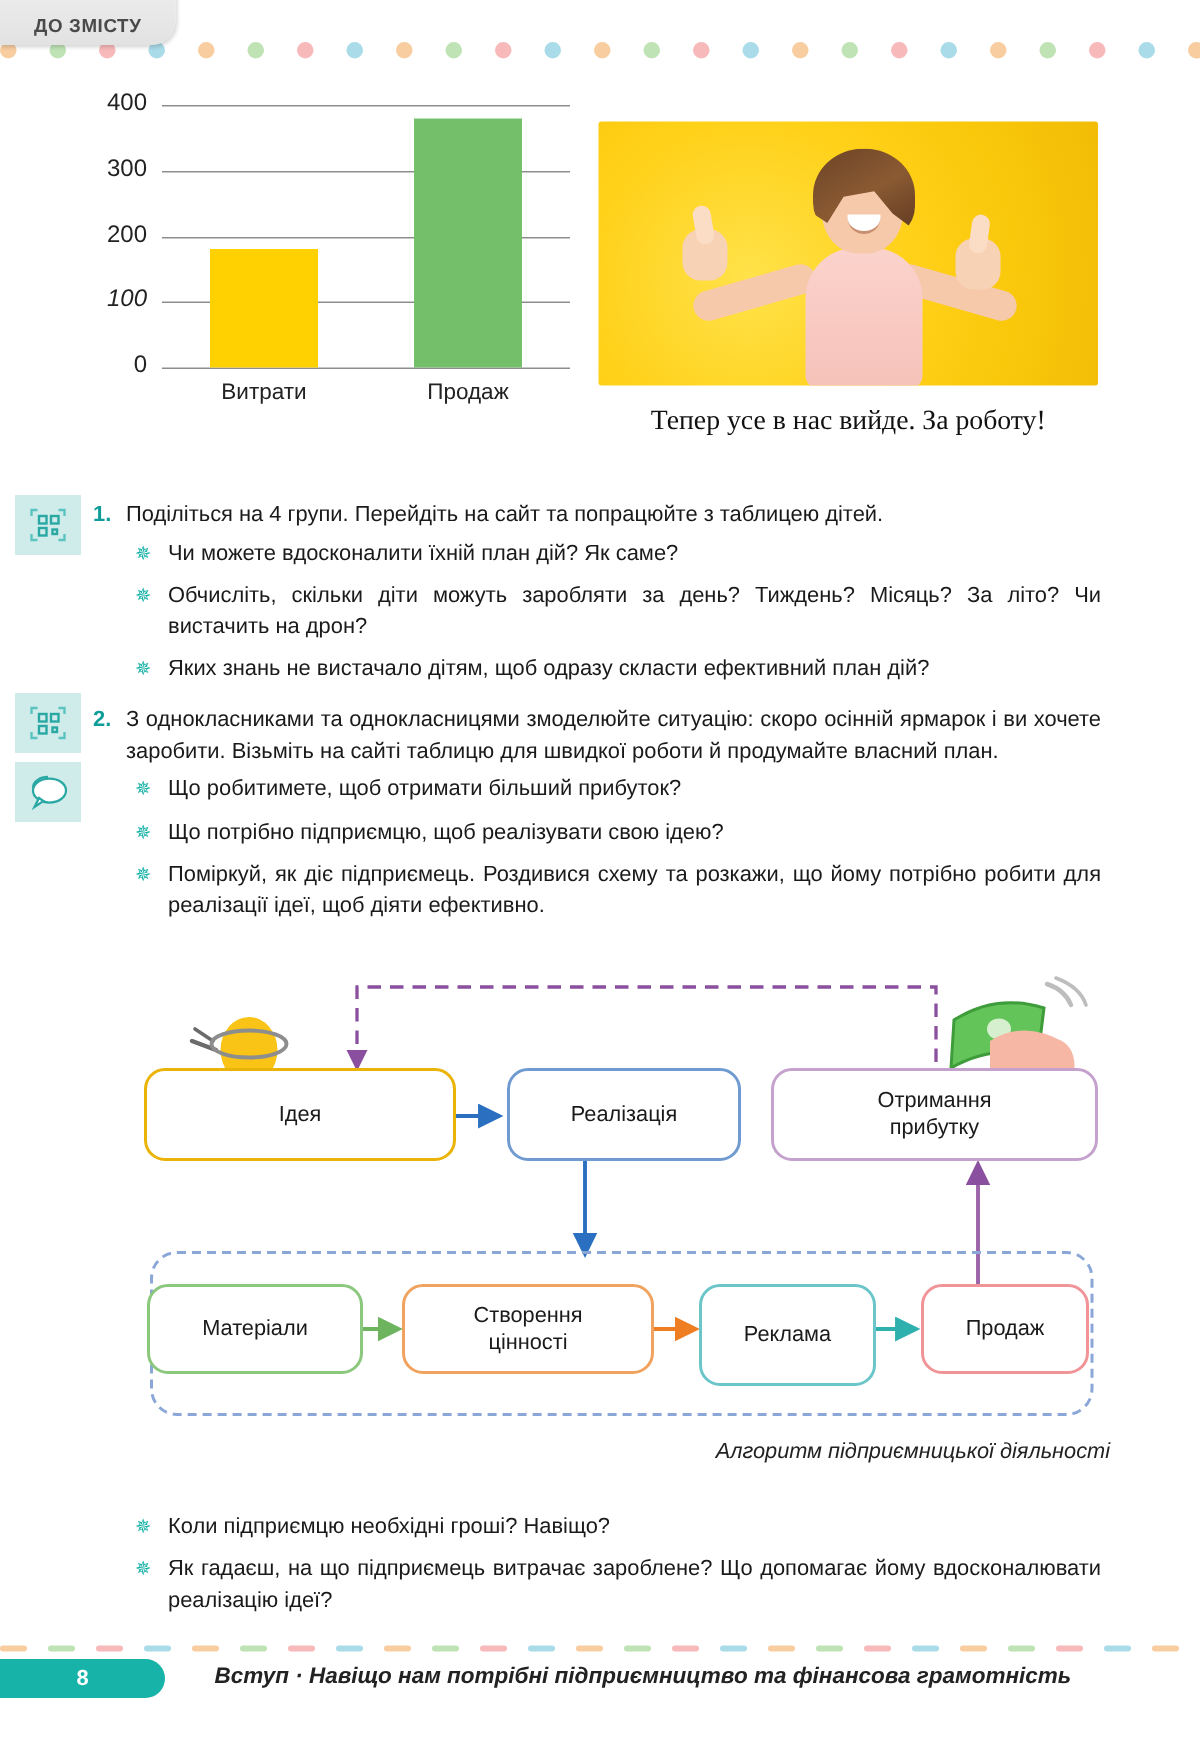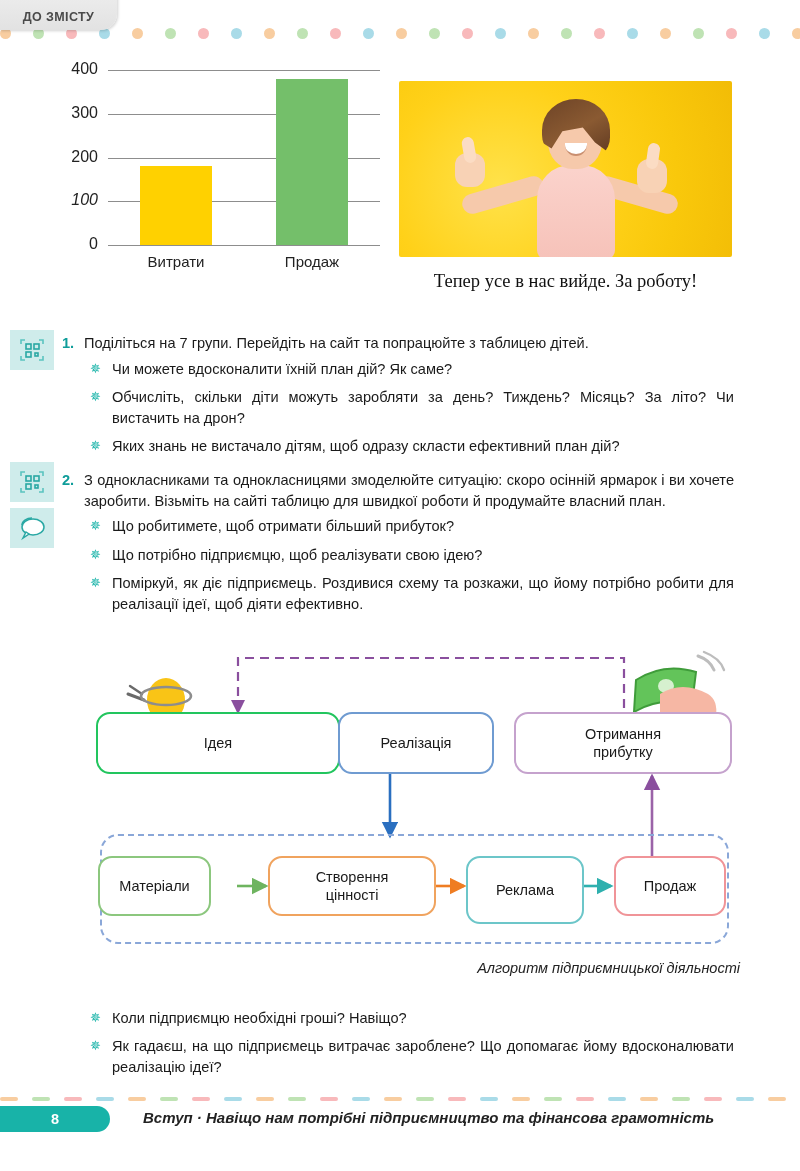--- a/index.html
+++ b/index.html
@@ -438,21 +438,21 @@
   <svg width="30" height="28" viewBox="0 0 30 28">
     <ellipse cx="16" cy="13" rx="11" ry="8" fill="#ffffff" stroke="#2aa8a4" stroke-width="1.5"></ellipse>
     <path d="M9 18 L6 24 L12 20 Z" fill="#ffffff" stroke="#2aa8a4" stroke-width="1.5"></path>
     <path d="M5 11 a10 7 0 0 1 10 -7" fill="none" stroke="#2aa8a4" stroke-width="1.5"></path>
   </svg>
 </div>
 
 <div class="exercise" style="top:333px;">
   <div class="ex-head">
     <div class="ex-num">1.</div>
-    <div class="ex-body">Поділіться на 7 групи. Перейдіть на сайт та попрацюйте з таблицею дітей.</div>
+    <div class="ex-body">Поділіться на 4 групи. Перейдіть на сайт та попрацюйте з таблицею дітей.</div>
   </div>
   <div class="bullets">
     <div class="bullet">
       <div class="star">✵</div>
       <div class="btxt">Чи можете вдосконалити їхній план дій? Як саме?</div>
     </div>
     <div class="bullet">
       <div class="star">✵</div>
       <div class="btxt">Обчисліть, скільки діти можуть заробляти за день? Тиждень? Місяць? За літо? Чи вистачить на дрон?</div>
     </div>
@@ -536,33 +536,33 @@
   <svg class="money-icon" style="left:530px; top:2px;" width="110" height="125" viewBox="0 0 110 125">
     <path d="M78 6 q12 4 16 14" fill="none" stroke="#bdbdbd" stroke-width="3" stroke-linecap="round"></path>
     <path d="M84 2 q16 6 20 18" fill="none" stroke="#bdbdbd" stroke-width="2.4" stroke-linecap="round"></path>
     <path d="M16 30 q28 -18 60 -8 l-4 32 q-30 -8 -58 8 z" fill="#63c45a" stroke="#3f9c3a" stroke-width="2"></path>
     <ellipse cx="46" cy="36" rx="8" ry="7" fill="#d6f0cf"></ellipse>
     <path d="M40 44 q22 -14 48 0 q10 6 8 22 l-4 30 q-2 12 -16 12 l-20 0 q-14 0 -16 -14 z" fill="#f6b7a4"></path>
     <rect x="36" y="86" width="52" height="36" rx="9" fill="#5fc24a"></rect>
     <circle cx="72" cy="104" r="6" fill="none" stroke="#48a83c" stroke-width="2"></circle>
   </svg>
 
-  <div class="node" style="left:6px; top:64px; width:244px; height:62px; border:2px solid #22c55e;">
+  <div class="node" style="left:6px; top:64px; width:208px; height:62px; border:2px solid #eab308;">
     <span>Ідея</span>
   </div>
 
   <div class="node" style="left:248px; top:64px; width:156px; height:62px; border:2px solid #6f9bd1;">
     <span>Реалізація</span>
   </div>
 
   <div class="node" style="left:424px; top:64px; width:218px; height:62px; border:2px solid #c5a2cd;">
     <span id="profitLabel">Отримання<br>прибутку</span>
   </div>
 
-  <div class="node" style="left:8px; top:208px; width:113px; height:60px; border:2px solid #8cc77e;">
+  <div class="node" style="left:8px; top:208px; width:144px; height:60px; border:2px solid #8cc77e;">
     <span>Матеріали</span>
   </div>
 
   <div class="node" style="left:178px; top:208px; width:168px; height:60px; border:2px solid #f0a35e;">
     <span id="valueLabel">Створення<br>цінності</span>
   </div>
 
   <div class="node" style="left:376px; top:208px; width:118px; height:68px; border:2px solid #6cc6c9;">
     <span>Реклама</span>
   </div>

